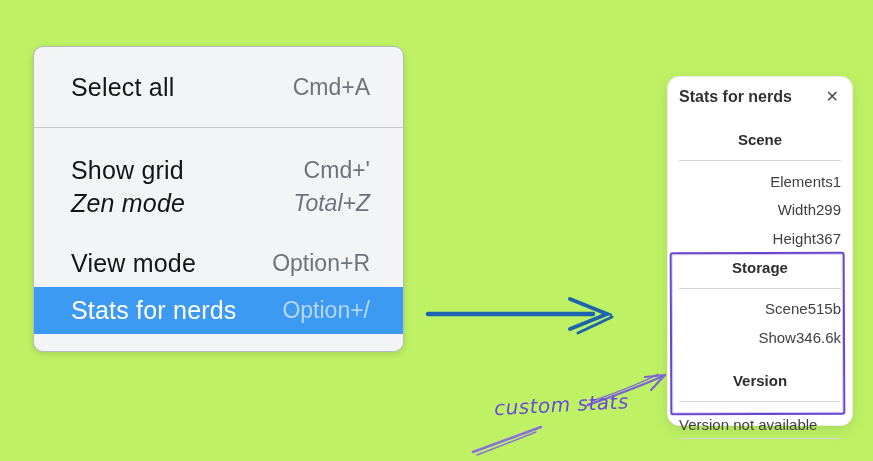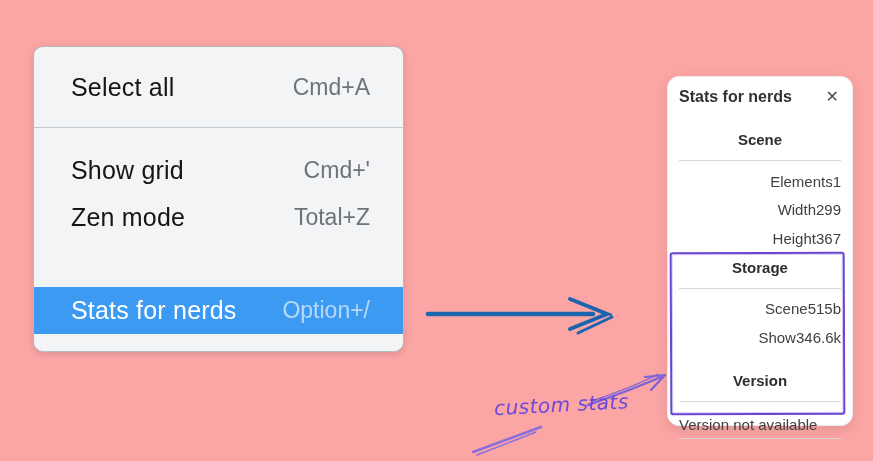--- a/index.html
+++ b/index.html
@@ -1,36 +1,36 @@
 <!DOCTYPE html>
 <html><head>
 <meta charset="utf-8">
 <style>
   html,body{margin:0;padding:0;background:#ffffff;}
   .stage{
     position:relative;width:873px;height:461px;overflow:hidden;
-    font-family:"Liberation Sans",sans-serif;background:#fca5a5;
+    font-family:"Liberation Sans",sans-serif;background:#bef264;
   }
 
   
   .menu{
     position:absolute;left:33px;top:46px;width:371px;height:306px;
     background:#f3f4f6;border:1.5px solid #b6bac1;border-radius:10px;
     box-shadow:0 2px 7px rgba(0,0,0,.14);box-sizing:border-box;
   }
   .menu-item{
     position:absolute;left:0;right:0;display:flex;align-items:center;
     justify-content:space-between;padding:0 33px 0 37px;cursor:default;
   }
   .menu-item .mi-label{font-size:25px;color:#151515;letter-spacing:.2px;}
   .menu-item .mi-short{font-size:23px;color:#6e7379;}
   .mi-0{top:0;height:80px;}
   .menu-divider{position:absolute;left:0;right:0;top:80px;height:0;border-top:1.5px solid #c7cacd;}
   .mi-1{top:100px;height:46px;}
-  .mi-2{top:147px;height:46px;}
+  .mi-2{top:133px;height:46px;font-style:italic;}
   .mi-3{top:193px;height:46px;}
   .mi-4{top:240px;height:47px;background:#3d9af2;}
   .mi-4 .mi-label{color:#ffffff;}
   .mi-4 .mi-short{color:#b7d8fa;}
 
   
   .panel{
     position:absolute;left:667px;top:76px;width:186px;height:350px;
     background:#ffffff;border:1px solid #ececef;border-radius:12px;
     box-shadow:0 4px 14px rgba(0,0,0,.10);box-sizing:border-box;
@@ -80,20 +80,24 @@
       <span class="mi-short">Cmd+A</span>
     </div>
     <div class="menu-divider"></div>
     <div class="menu-item mi-1">
       <span class="mi-label">Show grid</span>
       <span class="mi-short">Cmd+'</span>
     </div>
     <div class="menu-item mi-2">
       <span class="mi-label">Zen mode</span>
       <span class="mi-short">Total+Z</span>
+    </div>
+    <div class="menu-item mi-3">
+      <span class="mi-label">View mode</span>
+      <span class="mi-short">Option+R</span>
     </div>
     <div class="menu-item mi-4">
       <span class="mi-label">Stats for nerds</span>
       <span class="mi-short">Option+/</span>
     </div>
   </div>
 
   <div class="panel">
     <div class="panel-inner">
       <div class="panel-head">

